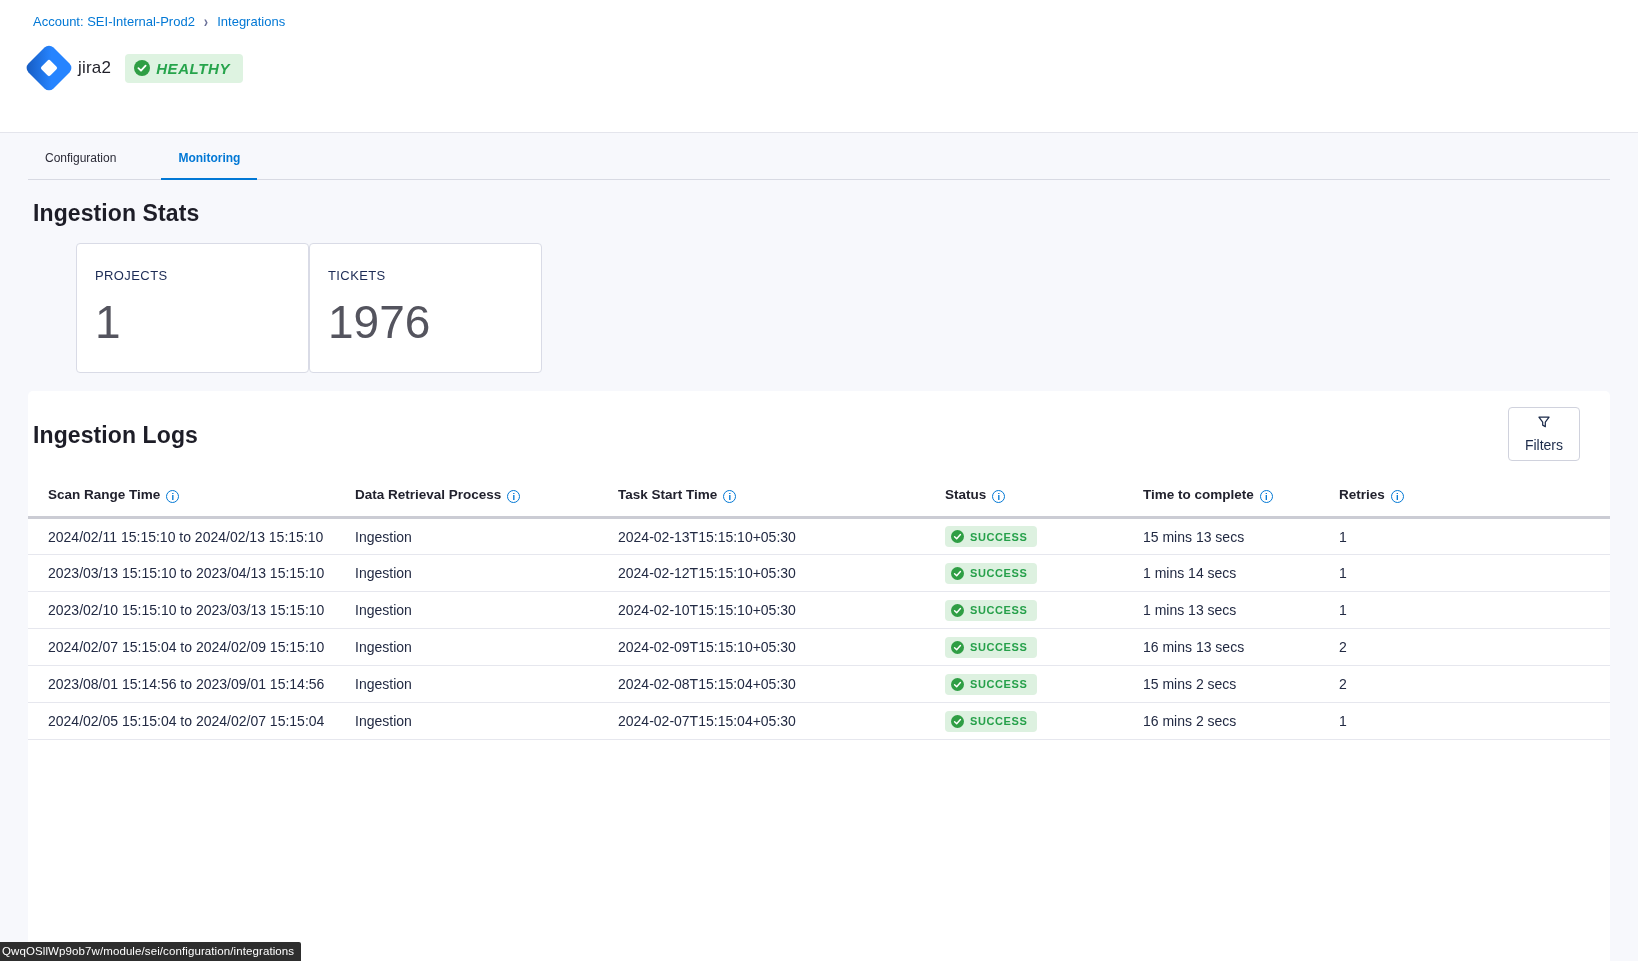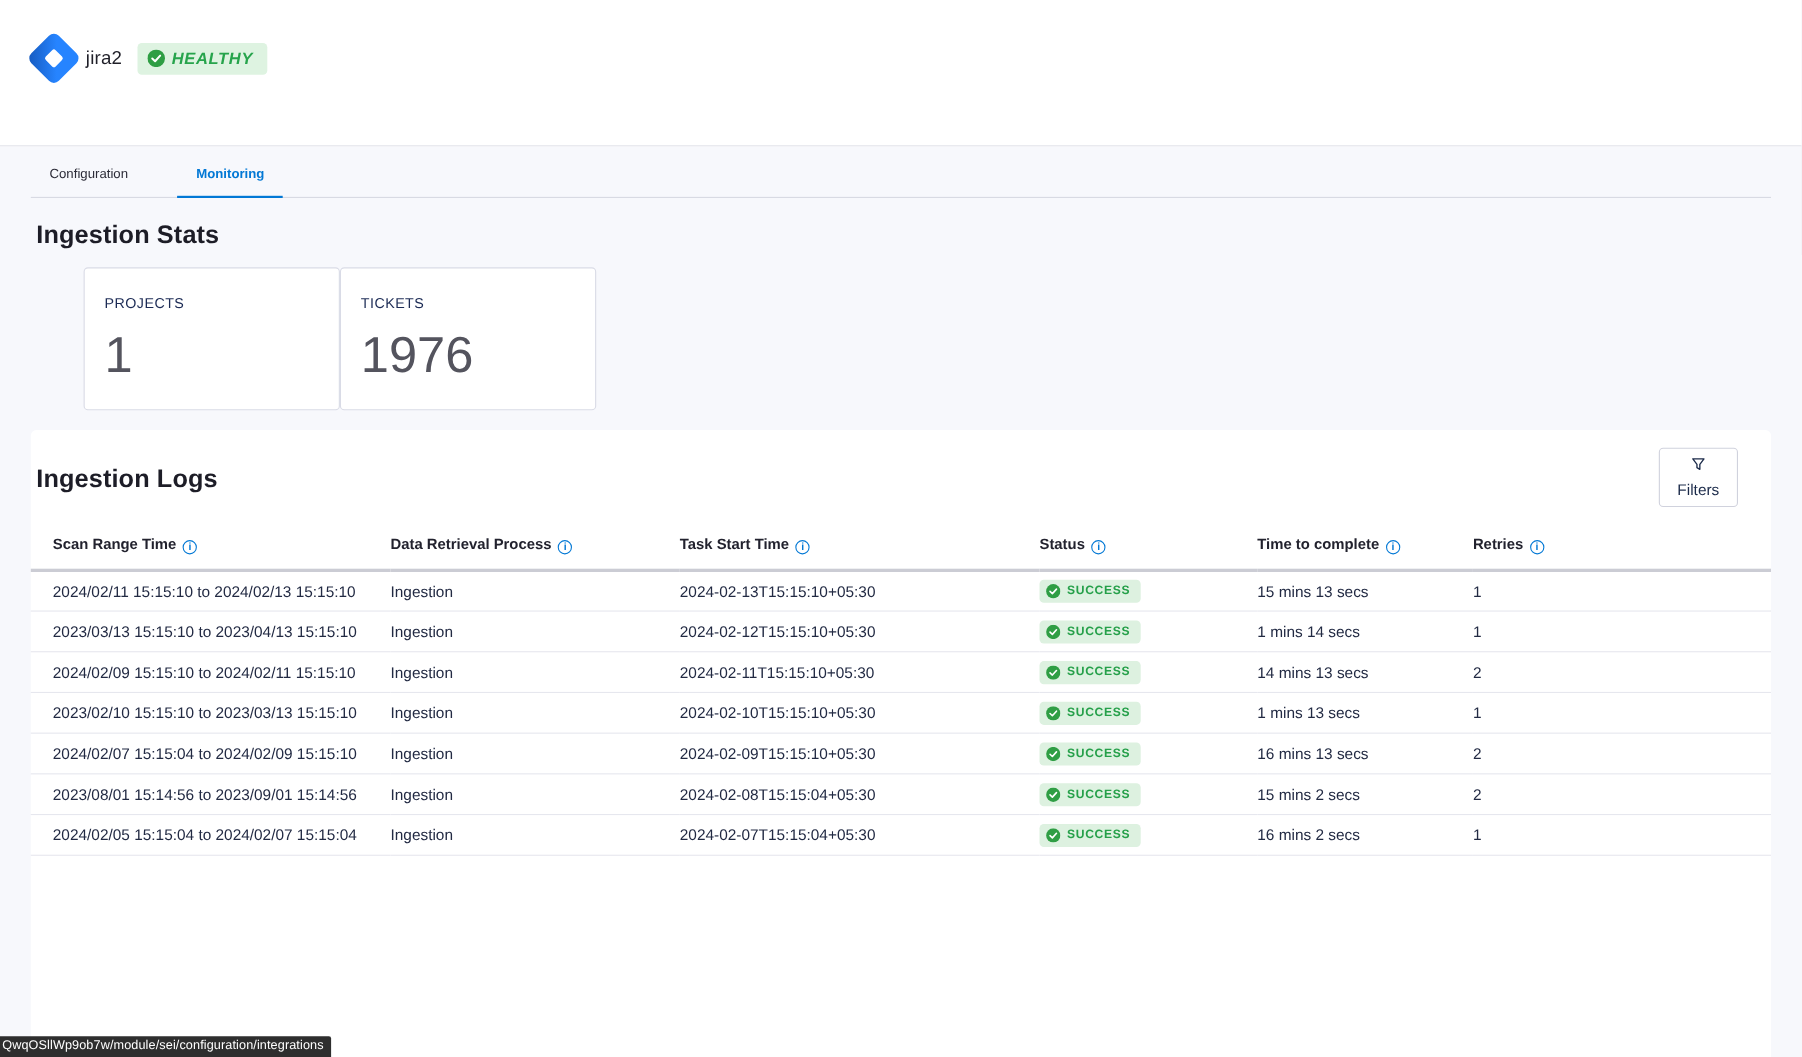--- a/index.html
+++ b/index.html
@@ -87,39 +87,44 @@
     font-size:14px; color:#222a43; padding:0; height:37px;
     border-bottom:1px solid #e6e7ee; white-space:nowrap; vertical-align:middle;
   }
   .info-icon {
     display:inline-flex; align-items:center; justify-content:center;
     width:13px; height:13px; border:1.5px solid #0278d5; border-radius:50%;
     color:#0278d5; font-size:9.5px; font-weight:700; font-style:normal;
     margin-left:6px; vertical-align:-1px; cursor:pointer; line-height:1;
   }
   .success-badge {
-    display:inline-flex; gap:6px;
+    display:inline-flex; align-items:center; gap:6px;
     background:#ddf1e0; border-radius:4px; padding:4px 10px 4px 6px;
   }
   .success-badge .label { color:#26a04a; font-weight:700; font-size:11px; letter-spacing:.6px; }
 
   
   .url-tooltip {
     position:absolute; left:0; bottom:0;
     background:#2e2e2e; color:#fff;
     font-size:11.5px; padding:3px 7px 4px 2px;
     border-radius:0 2px 0 0; letter-spacing:.1px;
   }
 </style>
 </head>
 <body>
 
 <div class="page">
 
   <div class="top-header">
+    <div class="breadcrumb">
+      <a>Account: SEI-Internal-Prod2</a>
+      <span class="crumb-sep">›</span>
+      <a>Integrations</a>
+    </div>
     <div class="title-row">
       <svg class="jira-logo" viewBox="0 0 64 64" aria-hidden="true">
         <defs>
           <linearGradient id="jira-grad" x1="0" y1="1" x2="1" y2="0">
             <stop offset="0" stop-color="#1558bc"></stop>
             <stop offset="0.55" stop-color="#2684ff"></stop>
             <stop offset="1" stop-color="#2684ff"></stop>
           </linearGradient>
         </defs>
         <rect x="12.5" y="12.5" width="39" height="39" rx="7" transform="rotate(45 32 32)" fill="url(#jira-grad)"></rect>
@@ -213,36 +218,20 @@
           <circle cx="8" cy="8" r="8" fill="#2f9e44"></circle>
           <path d="M4.4 8.2 L7 10.7 L11.6 5.6" fill="none" stroke="#fff" stroke-width="1.8" stroke-linecap="round" stroke-linejoin="round"></path>
         </svg>
         <span class="label">SUCCESS</span>
       </span>
     </td>
     <td>1 mins 14 secs</td>
     <td>1</td>
   </tr>
 
-  <tr>
-    <td>2024/02/09 15:15:10 to 2024/02/11 15:15:10</td>
-    <td>Ingestion</td>
-    <td>2024-02-11T15:15:10+05:30</td>
-    <td>
-      <span class="success-badge">
-        <svg width="13" height="13" viewBox="0 0 16 16">
-          <circle cx="8" cy="8" r="8" fill="#2f9e44"></circle>
-          <path d="M4.4 8.2 L7 10.7 L11.6 5.6" fill="none" stroke="#fff" stroke-width="1.8" stroke-linecap="round" stroke-linejoin="round"></path>
-        </svg>
-        <span class="label">SUCCESS</span>
-      </span>
-    </td>
-    <td>14 mins 13 secs</td>
-    <td>2</td>
-  </tr>
 
   <tr>
     <td>2023/02/10 15:15:10 to 2023/03/13 15:15:10</td>
     <td>Ingestion</td>
     <td>2024-02-10T15:15:10+05:30</td>
     <td>
       <span class="success-badge">
         <svg width="13" height="13" viewBox="0 0 16 16">
           <circle cx="8" cy="8" r="8" fill="#2f9e44"></circle>
           <path d="M4.4 8.2 L7 10.7 L11.6 5.6" fill="none" stroke="#fff" stroke-width="1.8" stroke-linecap="round" stroke-linejoin="round"></path>

